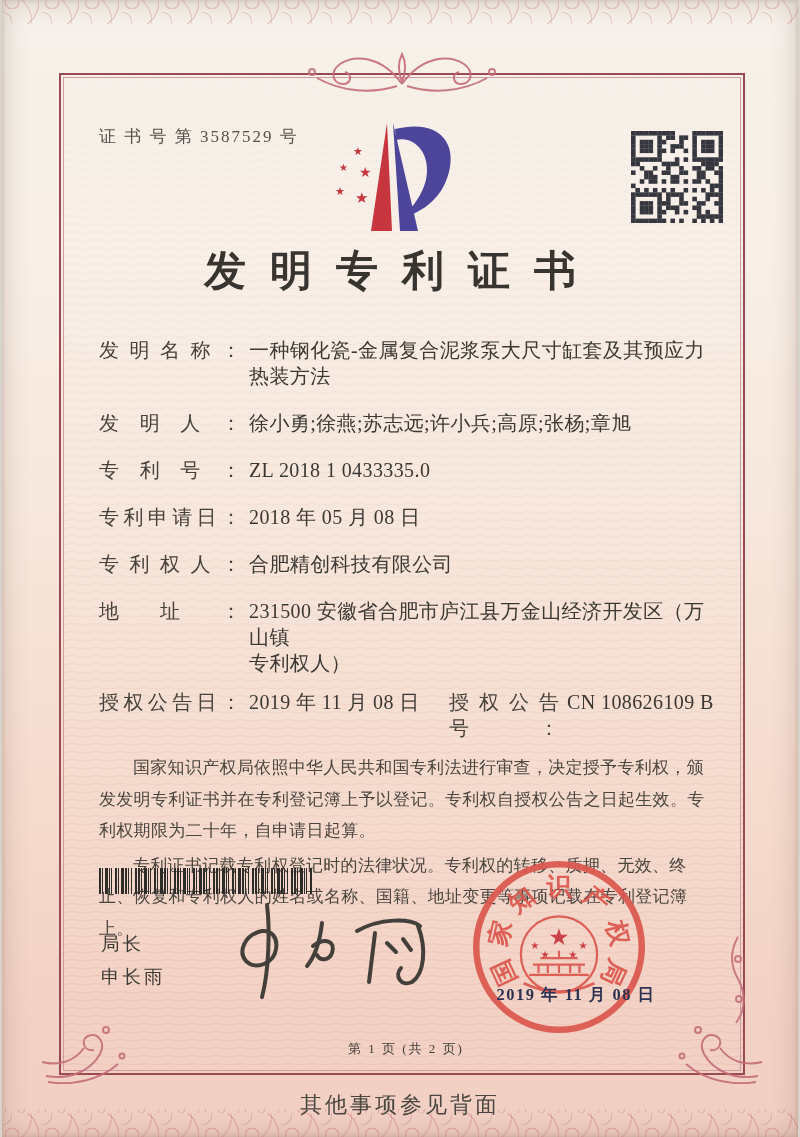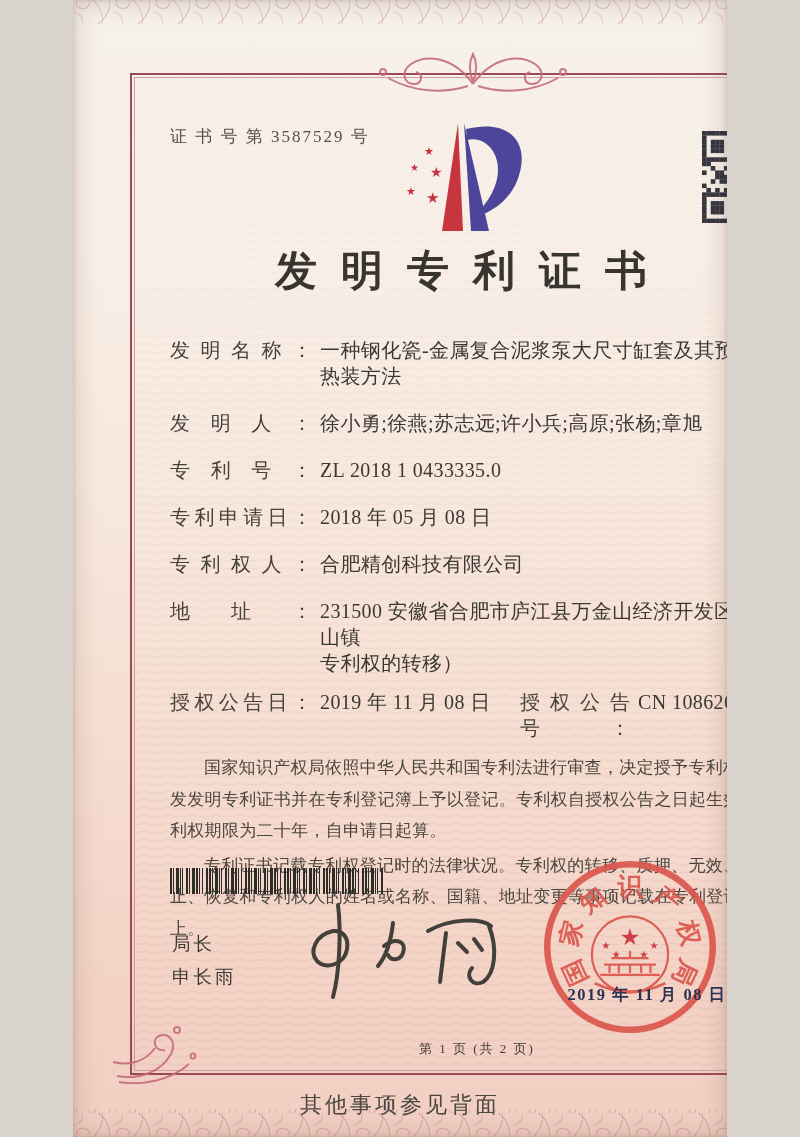--- a/index.html
+++ b/index.html
@@ -1,17 +1,17 @@
 <!DOCTYPE html>
 <html><head>
 <meta charset="utf-8">
 <style>
   html,body{margin:0;padding:0;background:#d8d4cd;}
   .photo{
-    position:relative;width:654px;height:1137px;margin:0 auto;overflow:hidden;
+    position:relative;width:796px;height:1137px;margin:0 auto;overflow:hidden;
     background:linear-gradient(180deg,#f6f1ea 0%,#f8efe7 22%,#f7e7dc 45%,#f5dccf 68%,#f3d2c5 88%,#f1cfc3 100%);
     box-shadow:inset 0 0 26px rgba(120,92,78,.30), inset 0 0 4px rgba(110,85,70,.25);
     font-family:"Liberation Serif","DejaVu Serif",serif;color:#3c3935;
   }
   
   .lace{position:absolute;left:0;right:0;height:24px;opacity:.8;
     background:
       repeating-radial-gradient(circle at 10px 2px, transparent 0 6px, rgba(201,110,120,.38) 6px 7.5px, transparent 7.5px 20px),
       repeating-radial-gradient(circle at 0px 22px, transparent 0 9px, rgba(201,110,120,.30) 9px 10.5px, transparent 10.5px 20px);
     background-size:40px 24px;}
@@ -448,21 +448,21 @@
         <span class="val">2018 年 05 月 08 日</span>
       </div>
       <div class="row">
         <span class="lab">专利权人：</span>
         <span class="val">合肥精创科技有限公司</span>
       </div>
       <div class="row addr">
         <span class="lab">地址：</span>
         <span class="val">
           <div>231500 安徽省合肥市庐江县万金山经济开发区（万山镇</div>
-          <div>专利权的转移）</div>
+          <div>专利权人）</div>
         </span>
       </div>
       <div class="row grant">
         <span class="lab">授权公告日：</span>
         <span class="val">2019 年 11 月 08 日</span>
         <span class="lab" style="width:110px;flex:0 0 110px;">授权公告号：</span>
         <span class="val">CN 108626109 B</span>
       </div>
 
       <div class="legal">

